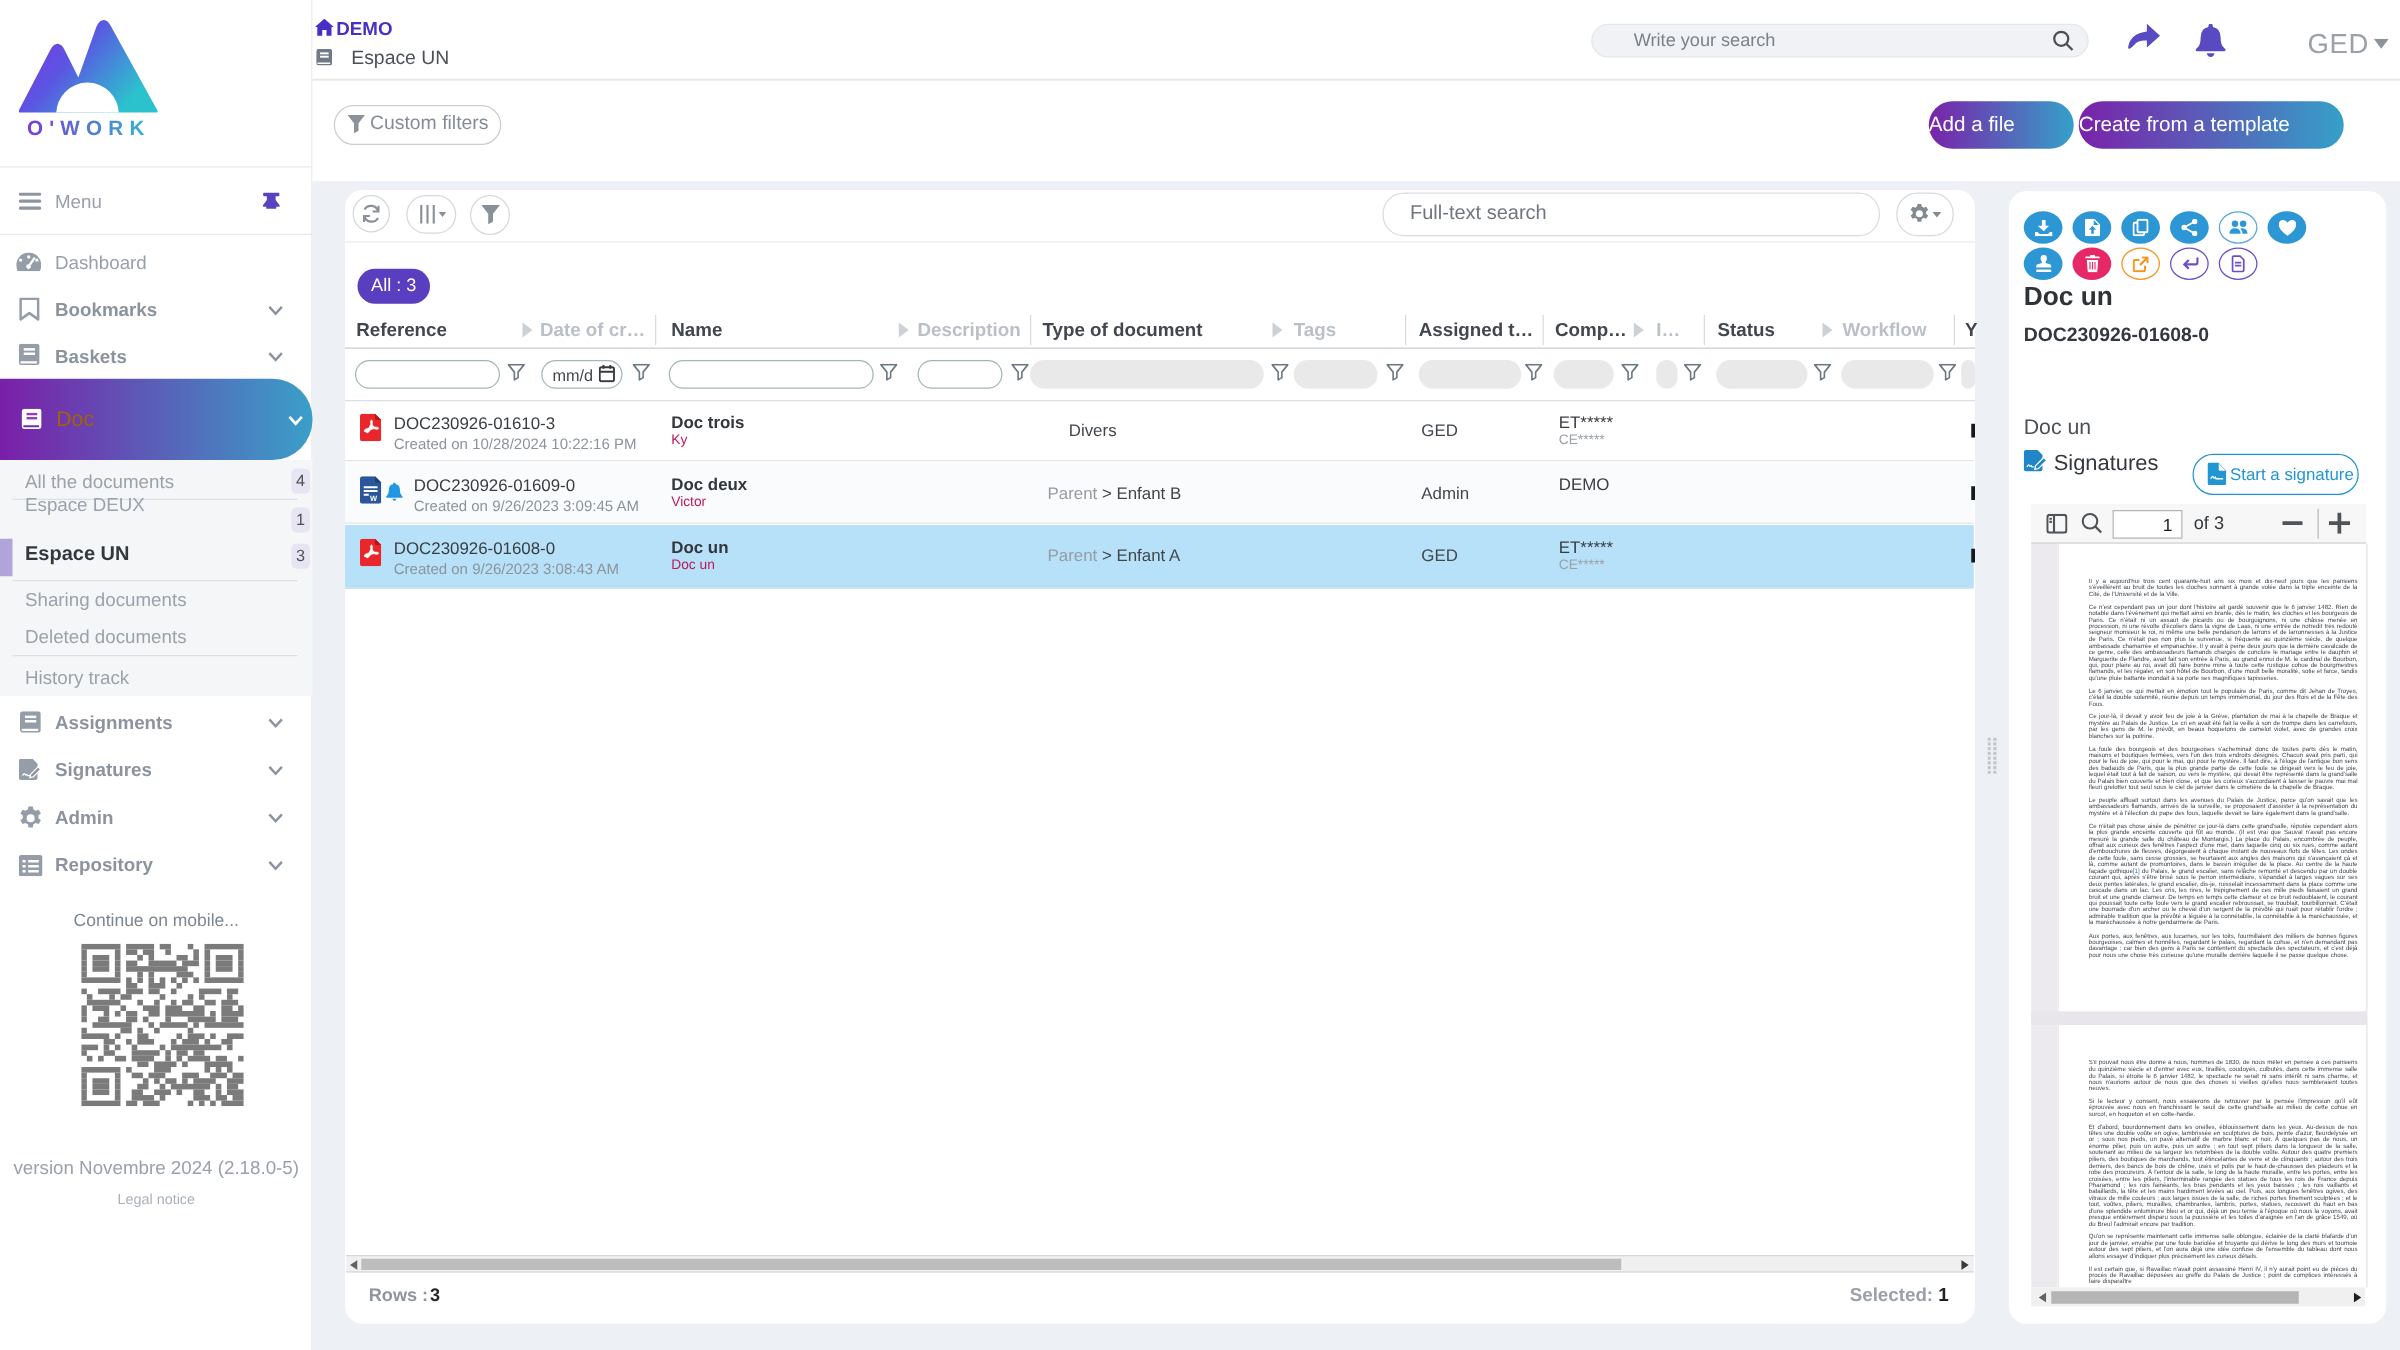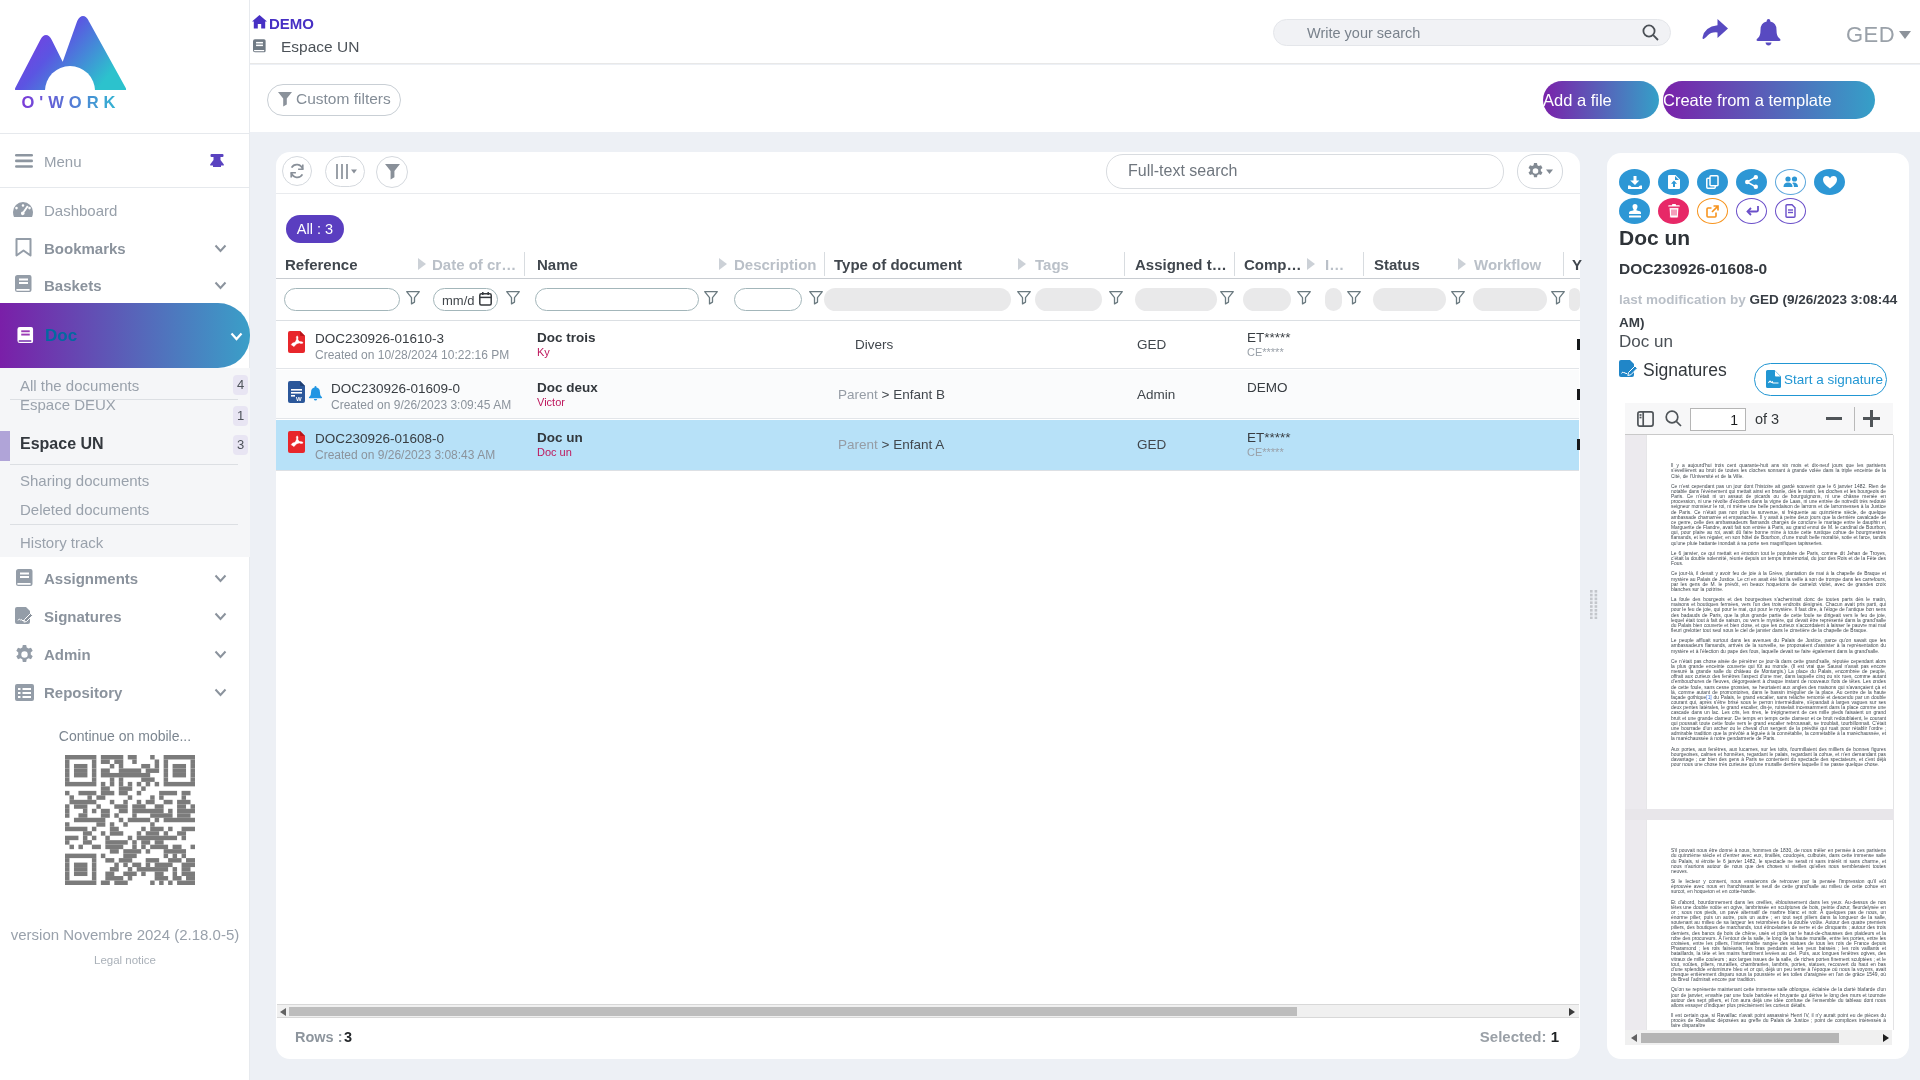--- a/index.html
+++ b/index.html
@@ -11,21 +11,21 @@
 .sline{position:absolute;left:0;width:250px;height:1px;background:#e6e9ed}
 .mtext{position:absolute;left:44px;font-size:15px;color:#98a0aa}
 .mbold{font-weight:bold;color:#8b939d}
 .chev{position:absolute;left:214px;width:13px;height:13px}
 .subbg{position:absolute;left:0;top:368px;width:250px;height:189px;background:#f5f6f8}
 .subitem{position:absolute;left:20px;font-size:15px;color:#9aa2ac}
 .badge{position:absolute;left:233px;width:15px;height:20px;background:#e8e5f3;border-radius:4px;color:#4e535a;font-size:13px;text-align:center;line-height:20px}
 .subline{position:absolute;left:10px;width:228px;height:1px;background:#dcdfe3}
 
 #topbar{position:absolute;left:250px;top:0;width:1670px;height:64px;background:#fff;border-bottom:1px solid #e8e8e8}
-#actionstrip{position:absolute;left:250px;top:65px;width:1670px;height:67px;background:#fff}
+#actionstrip{position:absolute;left:250px;top:65px;width:1670px;height:80px;background:#fff}
 
 #card{position:absolute;left:276px;top:152px;width:1304px;height:907px;background:#fff;border-radius:14px}
 .cbtn{position:absolute;border:1px solid #d5d9de;border-radius:16px;background:#fff}
 .hdr{position:absolute;top:104px;font-size:15px;font-weight:bold;color:#41474e;white-space:nowrap}
 .hdrg{color:#bac0c8}
 .sortarr{position:absolute;top:106px;width:0;height:0;border-left:8px solid #ccd1d7;border-top:6px solid transparent;border-bottom:6px solid transparent}
 .vdiv{position:absolute;top:100px;width:1px;height:24px;background:#d8dce0}
 .finput{position:absolute;top:136px;height:23px;border:1px solid #a3b6ba;border-radius:12px;background:#fff}
 .ginput{position:absolute;top:136px;height:23px;border-radius:12px;background:#e9e9ea}
 .funnel{position:absolute;top:139px}
@@ -109,21 +109,21 @@
   <svg class="chev" style="top:279px" viewBox="0 0 13 13" fill="none" stroke="#8b939d" stroke-width="2">
       <path d="M1.5,3.5 L6.5,9 L11.5,3.5"></path>
     </svg>
 
   <div class="abs" style="left:0;top:303px;width:250px;height:65px;border-radius:0 32px 32px 0;background:linear-gradient(90deg,#7a1fa8,#3a9fc8)"></div>
   <svg class="abs" style="left:17px;top:327px" width="17" height="18" viewBox="0 0 17 19" fill="#fff">
       <path d="M2.5,0 h12 q2,0 2,2 v13 q0,2 -2,2 h-12 q-2.5,0 -2.5,-2.5 v-12 q0,-2.5 2.5,-2.5 z M2,14 q-0.8,0 -0.8,0.8 q0,0.9 0.8,0.9 h12.6 v-1.7 z" fill-rule="evenodd"></path>
       <rect x="4" y="3.5" width="9" height="2" fill="#9b3bb5"></rect>
       <rect x="4" y="7" width="9" height="2" fill="#9b3bb5"></rect>
     </svg>
-  <div class="abs" style="left:45px;top:326px;font-size:17px;font-weight:bold;color:#0369a1">Doc</div>
+  <div class="abs" style="left:45px;top:326px;font-size:17px;font-weight:normal;color:#a16207">Doc</div>
   <svg class="abs" style="left:230px;top:330px;width:13px;height:13px" viewBox="0 0 13 13" fill="none" stroke="#fff" stroke-width="2.2">
       <path d="M1.5,3.5 L6.5,9 L11.5,3.5"></path>
     </svg>
 
   <div class="subbg"></div>
   <div class="subitem" style="top:377px">All the documents</div>
     <div class="badge" style="top:375px">4</div>
   <div class="subline" style="top:399px"></div>
   <div class="subitem" style="top:396px">Espace DEUX</div>
     <div class="badge" style="top:406px">1</div>
@@ -685,21 +685,20 @@
   <div class="circ" style="left:168px;top:45px;background:#fff;border:1.5px solid #6a4fc9">
       <svg width="11" height="14" viewBox="0 0 11 14" fill="none" stroke="#6a4fc9" stroke-width="1.4">
         <path d="M1,1.8 q0,-1 1,-1 h5 l3,3 v8.4 q0,1 -1,1 h-7 q-1,0 -1,-1 z"></path>
         <line x1="3" y1="6" x2="8" y2="6"></line>
         <line x1="3" y1="8.5" x2="8" y2="8.5"></line>
       </svg>
     </div>
 
   <div class="abs" style="left:12px;top:73px;font-size:21px;font-weight:bold;color:#2e3338">Doc un</div>
   <div class="abs" style="left:12px;top:107px;font-size:15.5px;font-weight:bold;color:#34393f">DOC230926-01608-0</div>
-  <div class="abs" style="left:12px;top:135px;width:281px;font-size:13.5px;font-weight:bold;color:#383e45;line-height:23px"><span style="color:#b9bfc7">last modification by</span> GED (9/26/2023 3:08:44 AM)</div>
   <div class="abs" style="left:12px;top:179px;font-size:17px;color:#4a5056">Doc un</div>
 
   <svg class="abs" style="left:12px;top:207px" width="19" height="19" viewBox="0 0 19 19" fill="#2086c8">
       <path d="M0,2 q0,-2 2,-2 h9 l4,4 v11 q0,2 -2,2 h-11 q-2,0 -2,-2 z"></path>
       <path d="M9.5,12.5 l6.5,-6.5 2.3,2.3 -6.5,6.5 -3,0.7 z" fill="#2086c8" stroke="#fff" stroke-width="1"></path>
       <path d="M2.5,13.5 q1.5,-2.5 2,-1 q0.3,1 1.5,0 l0.5,1 h1.5" stroke="#fff" stroke-width="1" fill="none"></path>
     </svg>
   <div class="abs" style="left:36px;top:207px;font-size:17.5px;color:#33383d">Signatures</div>
   <div class="abs" style="left:147px;top:210px;width:133px;height:33px;border:1.5px solid #2196d3;border-radius:17px"></div>
   <svg class="abs" style="left:159px;top:217px" width="15" height="18" viewBox="0 0 15 18" fill="#2196d3">

